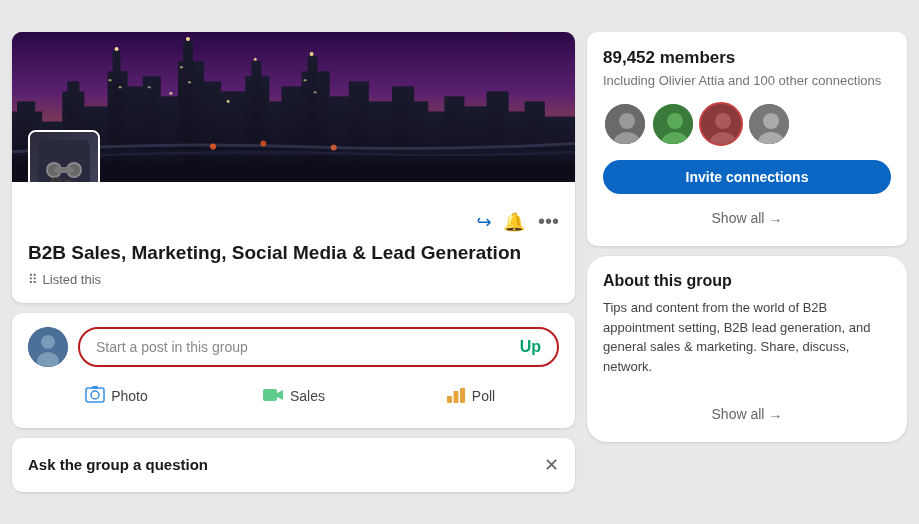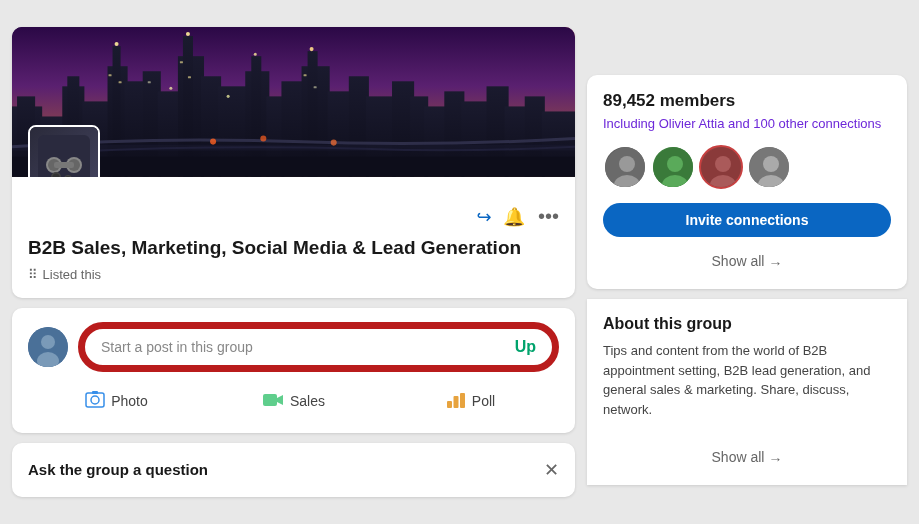--- a/index.html
+++ b/index.html
@@ -118,21 +118,21 @@
       flex-shrink: 0;
       overflow: hidden;
       display: flex;
       align-items: center;
       justify-content: center;
       color: #fff;
       font-size: 18px;
     }
     .post-input-field {
       flex: 1;
-      border: 7px solid #b91c1c;
+      border: 2px solid #b91c1c;
       border-radius: 30px;
       padding: 9px 16px;
       font-size: 14px;
       color: #888;
       cursor: pointer;
       display: flex;
       align-items: center;
       justify-content: space-between;
     }
     .up-icon {
@@ -184,31 +184,30 @@
       flex-shrink: 0;
       display: flex;
       flex-direction: column;
       gap: 10px;
     }
     .members-card {
       background: #fff;
       border-radius: 10px;
       padding: 16px;
       box-shadow: 0 1px 3px rgba(0,0,0,0.12);
-      margin-top: 48px;
     }
     .members-count {
       font-size: 17px;
       font-weight: 700;
       color: #191919;
       margin-bottom: 4px;
     }
     .members-subtitle {
       font-size: 13px;
-      color: #6d28d9;
+      color: #737373;
       margin-bottom: 12px;
       line-height: 1.4;
     }
     .avatars-row {
       display: flex;
       align-items: center;
       gap: 4px;
       margin-bottom: 14px;
     }
     .member-avatar {
@@ -253,21 +252,21 @@
       align-items: center;
       justify-content: center;
       gap: 4px;
       color: #666;
       font-size: 14px;
       cursor: pointer;
       padding: 4px 0;
     }
     .about-card {
       background: #fff;
-      border-radius: 0;
+      border-radius: 20px;
       padding: 16px;
       box-shadow: 0 1px 3px rgba(0,0,0,0.12);
     }
     .about-title {
       font-size: 16px;
       font-weight: 700;
       color: #191919;
       margin-bottom: 8px;
     }
     .about-text {

